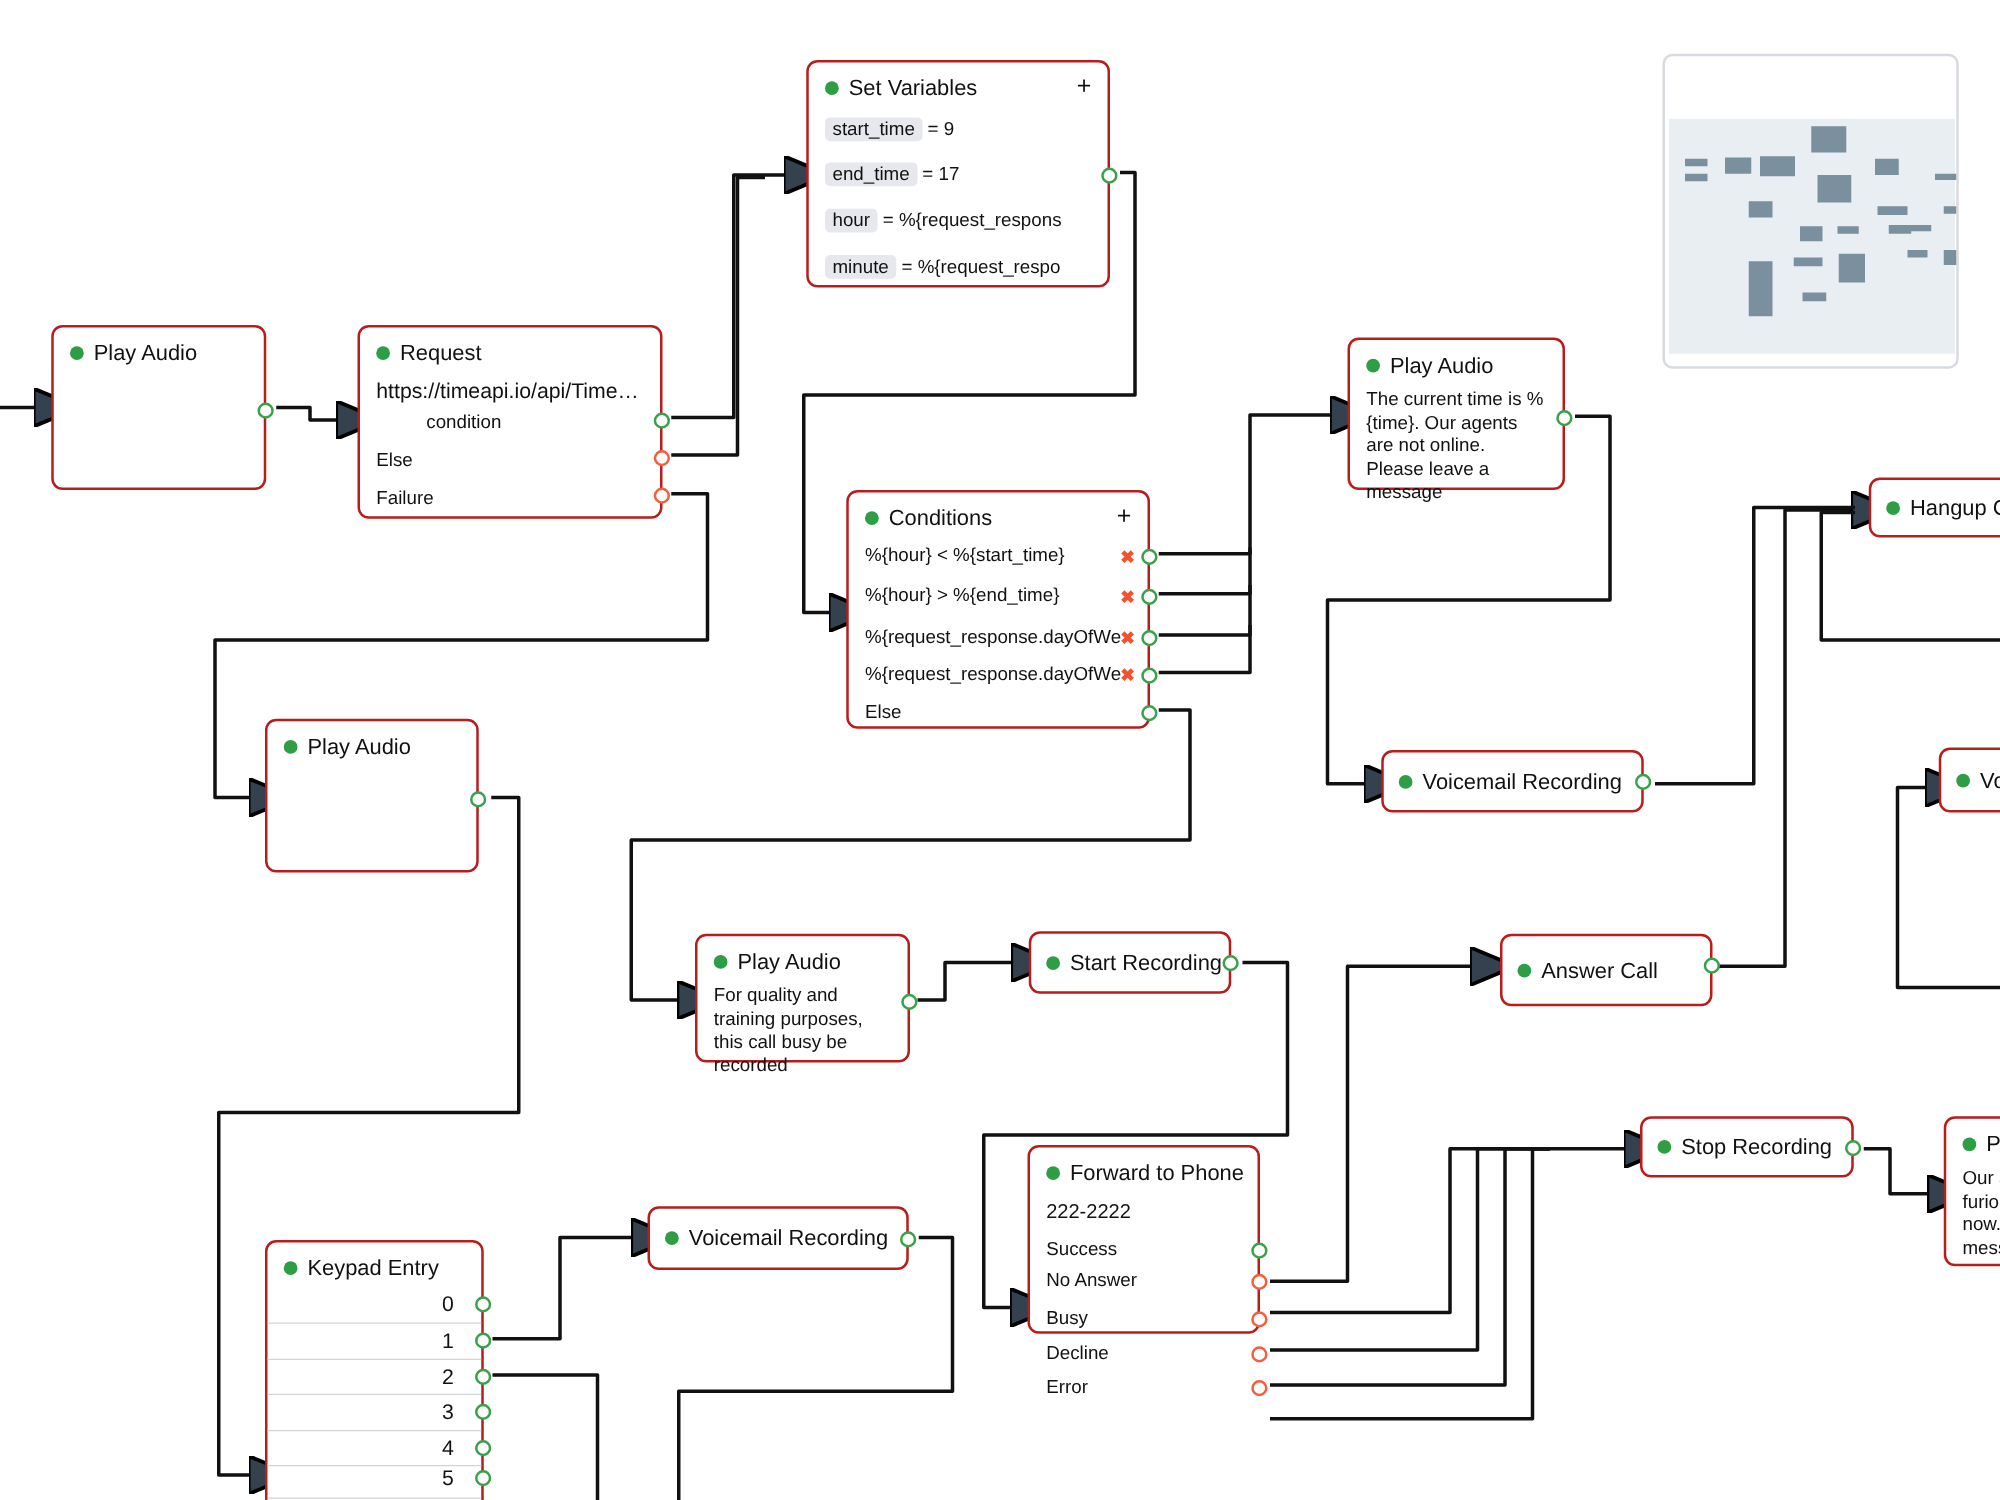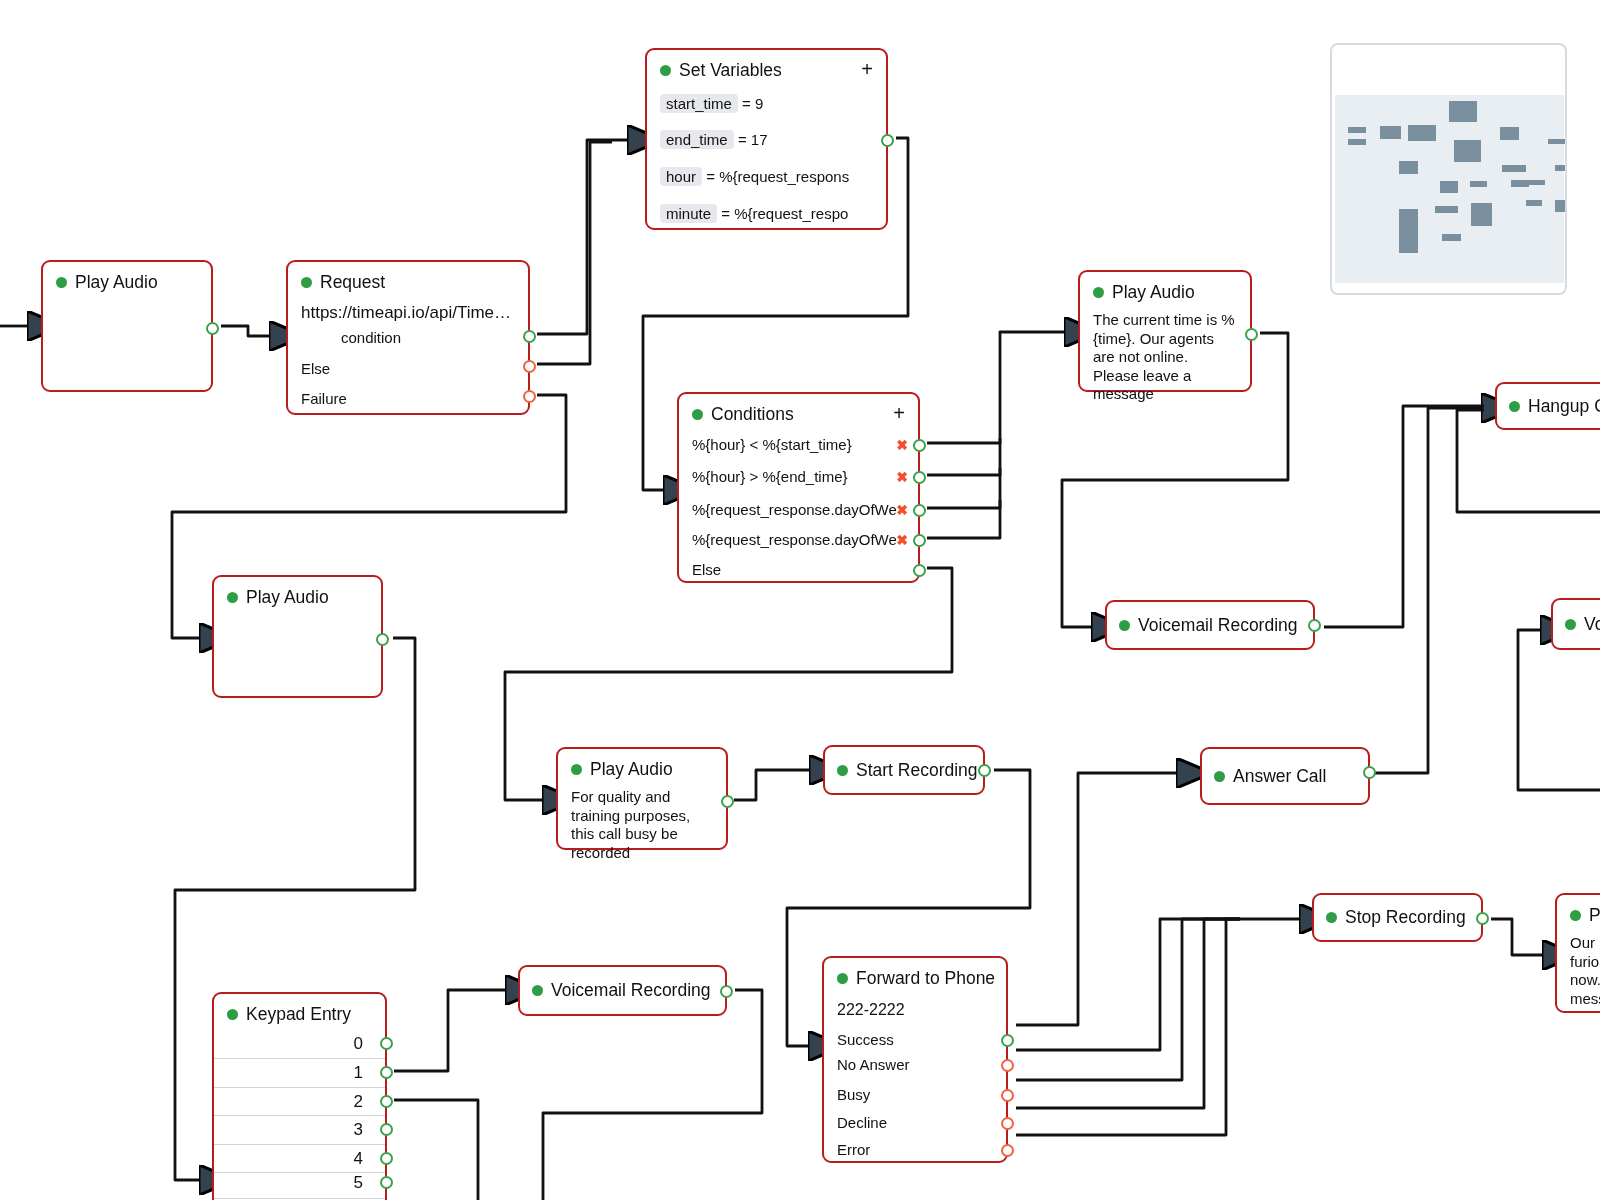--- a/index.html
+++ b/index.html
@@ -198,21 +198,21 @@
   </div>
 
   <div class="node" style="left:1555px;top:893px;width:172px;height:120px;">
     <div class="node-title">
         <span class="dot"></span>
       <span>Play Audio</span>
       </div>
     <div class="node-body">Our agents are furiously busy right now. Please leave a message</div>
   </div>
 
-  <div class="node" style="left:822px;top:956px;width:186px;height:207px;">
+  <div class="node" style="left:822px;top:916px;width:186px;height:151px;">
     <div class="node-title">
         <span class="dot"></span>
       <span>Forward to Phone</span>
       </div>
     <div class="row" style="top:41px;font-size:16px;">222-2222</div>
     <div class="row" style="top:71px;">Success</div>
     <div class="row" style="top:96px;">No Answer</div>
     <div class="row" style="top:126px;">Busy</div>
     <div class="row" style="top:154px;">Decline</div>
     <div class="row" style="top:181px;">Error</div>

